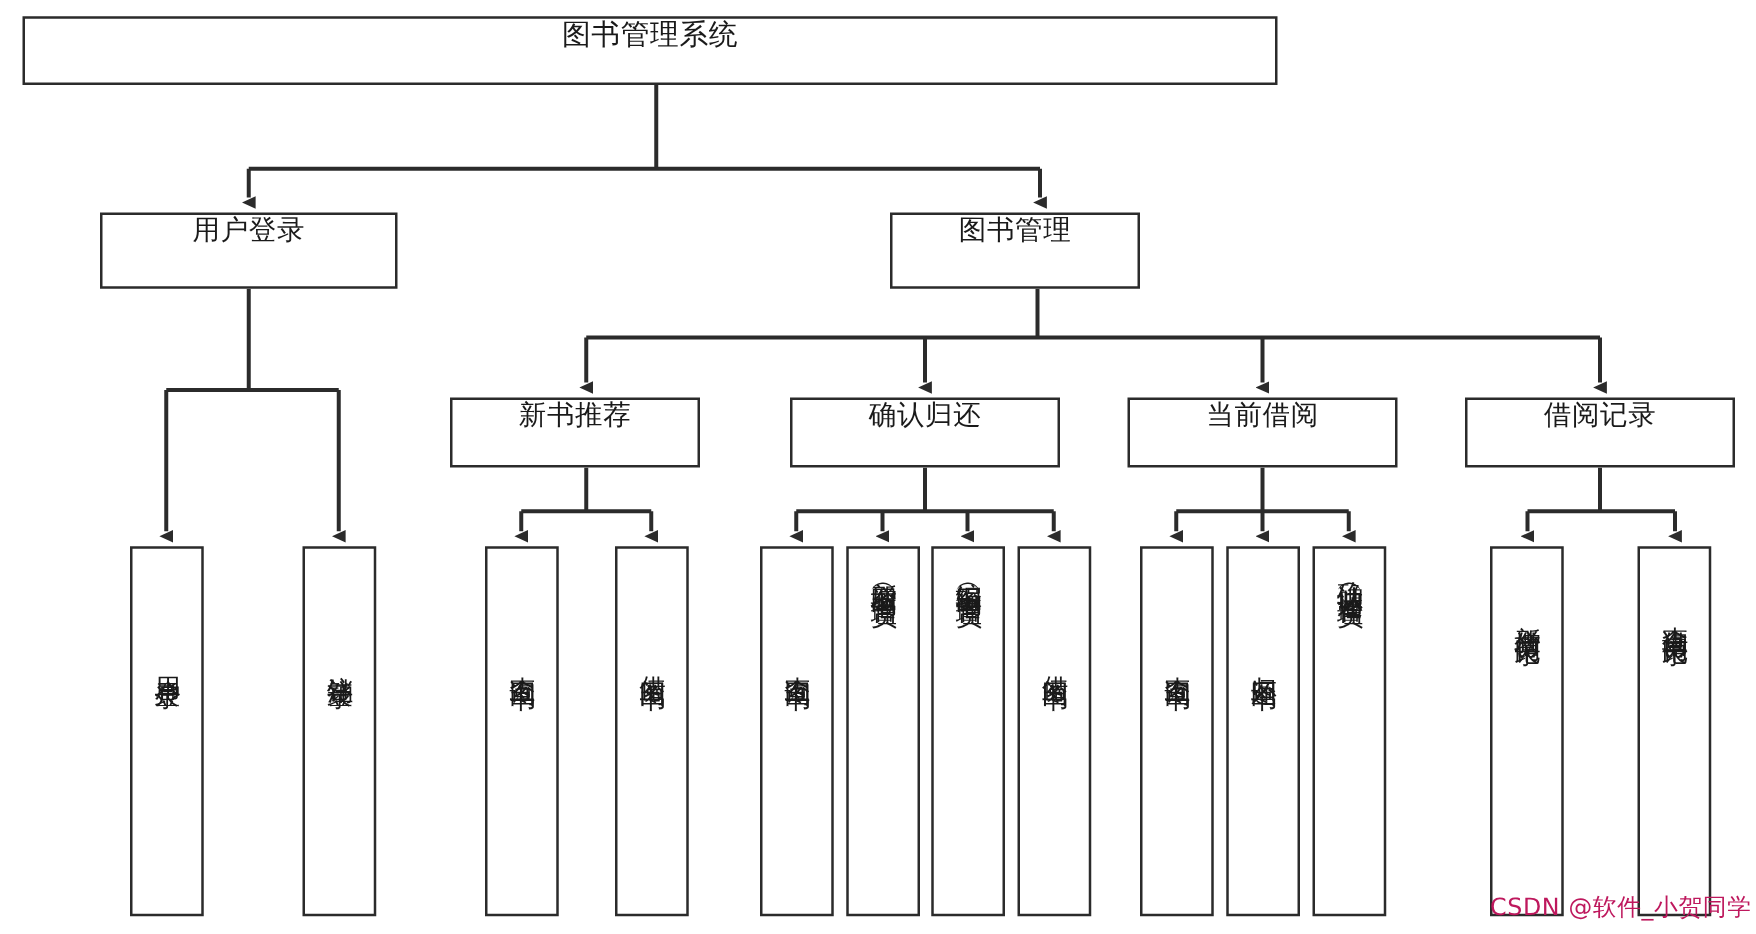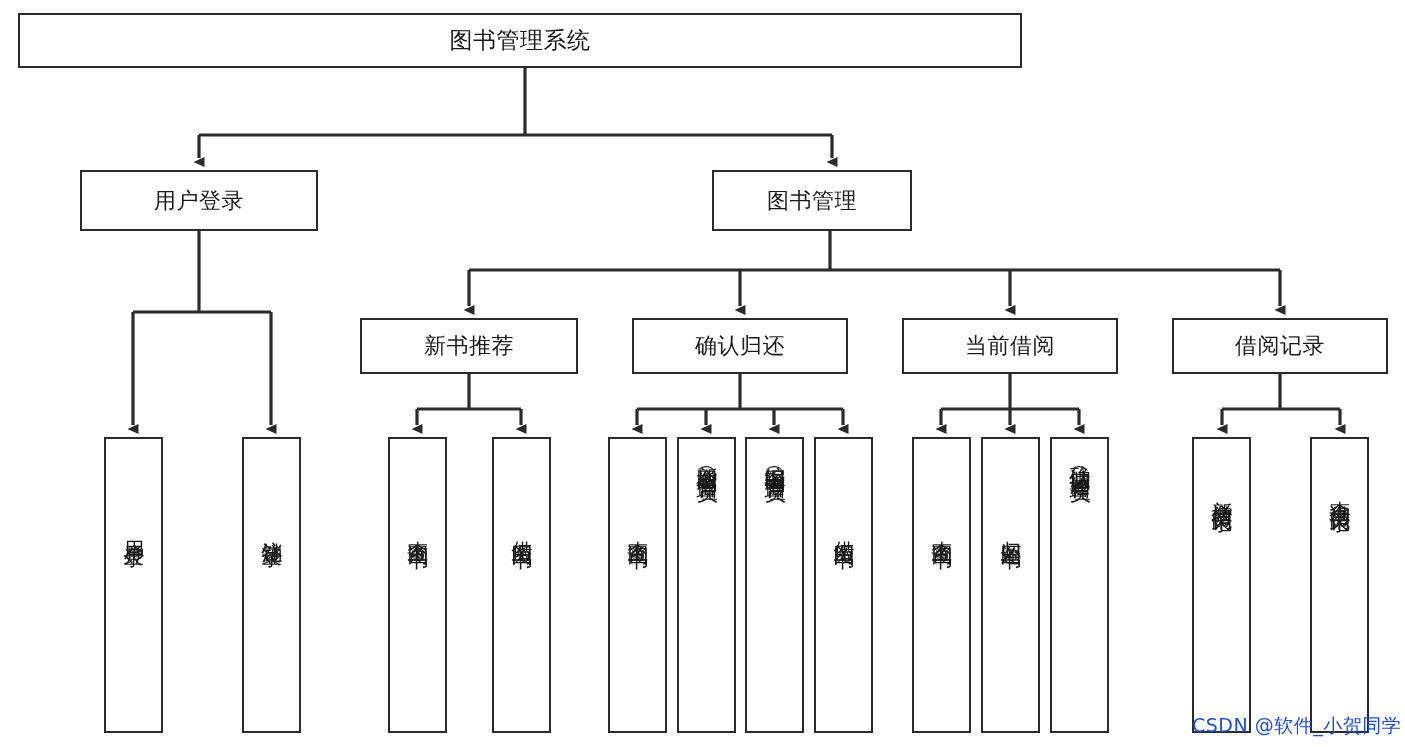--- a/index.html
+++ b/index.html
@@ -24,21 +24,21 @@
     width: 1405px;
     height: 747px;
     pointer-events: none;
   }
   .node {
     position: absolute;
     box-sizing: border-box;
     background: #ffffff;
     border: 2.5px solid #2b2b2b;
     display: flex;
-    align-items: center;
+    align-items: flex-start;
     justify-content: center;
     color: #1a1a1a;
     z-index: 2;
   }
   .node .lbl {
     display: block;
     text-align: center;
     line-height: 1.18;
     letter-spacing: 0.5px;
   }
@@ -57,21 +57,21 @@
     writing-mode: vertical-rl;
     text-orientation: upright;
     font-size: 21px;
     line-height: 1.0;
     letter-spacing: 2.5px;
     white-space: nowrap;
   }
   .watermark {
     position: absolute;
     font-size: 19px;
-    color: #1d4ed8;
+    color: #be185d;
     z-index: 5;
     white-space: nowrap;
     letter-spacing: 0.5px;
   }
 </style>
 </head>
 <body>
 
 <div id="canvas">
 
@@ -129,21 +129,21 @@
     <span class="lbl">图书管理系统</span>
   </div>
 
   <div class="node horiz" style="left:80px; top:170px; width:238px; height:61px;">
     <span class="lbl">用户登录</span>
   </div>
   <div class="node horiz" style="left:712px; top:170px; width:200px; height:61px;">
     <span class="lbl">图书管理</span>
   </div>
 
-  <div class="node horiz" style="left:360px; top:318px; width:218px; height:56px;">
+  <div class="node horiz" style="left:360px; top:318px; width:200px; height:56px;">
     <span class="lbl">新书推荐</span>
   </div>
   <div class="node horiz" style="left:632px; top:318px; width:216px; height:56px;">
     <span class="lbl">确认归还</span>
   </div>
   <div class="node horiz" style="left:902px; top:318px; width:216px; height:56px;">
     <span class="lbl">当前借阅</span>
   </div>
   <div class="node horiz" style="left:1172px; top:318px; width:216px; height:56px;">
     <span class="lbl">借阅记录</span>

